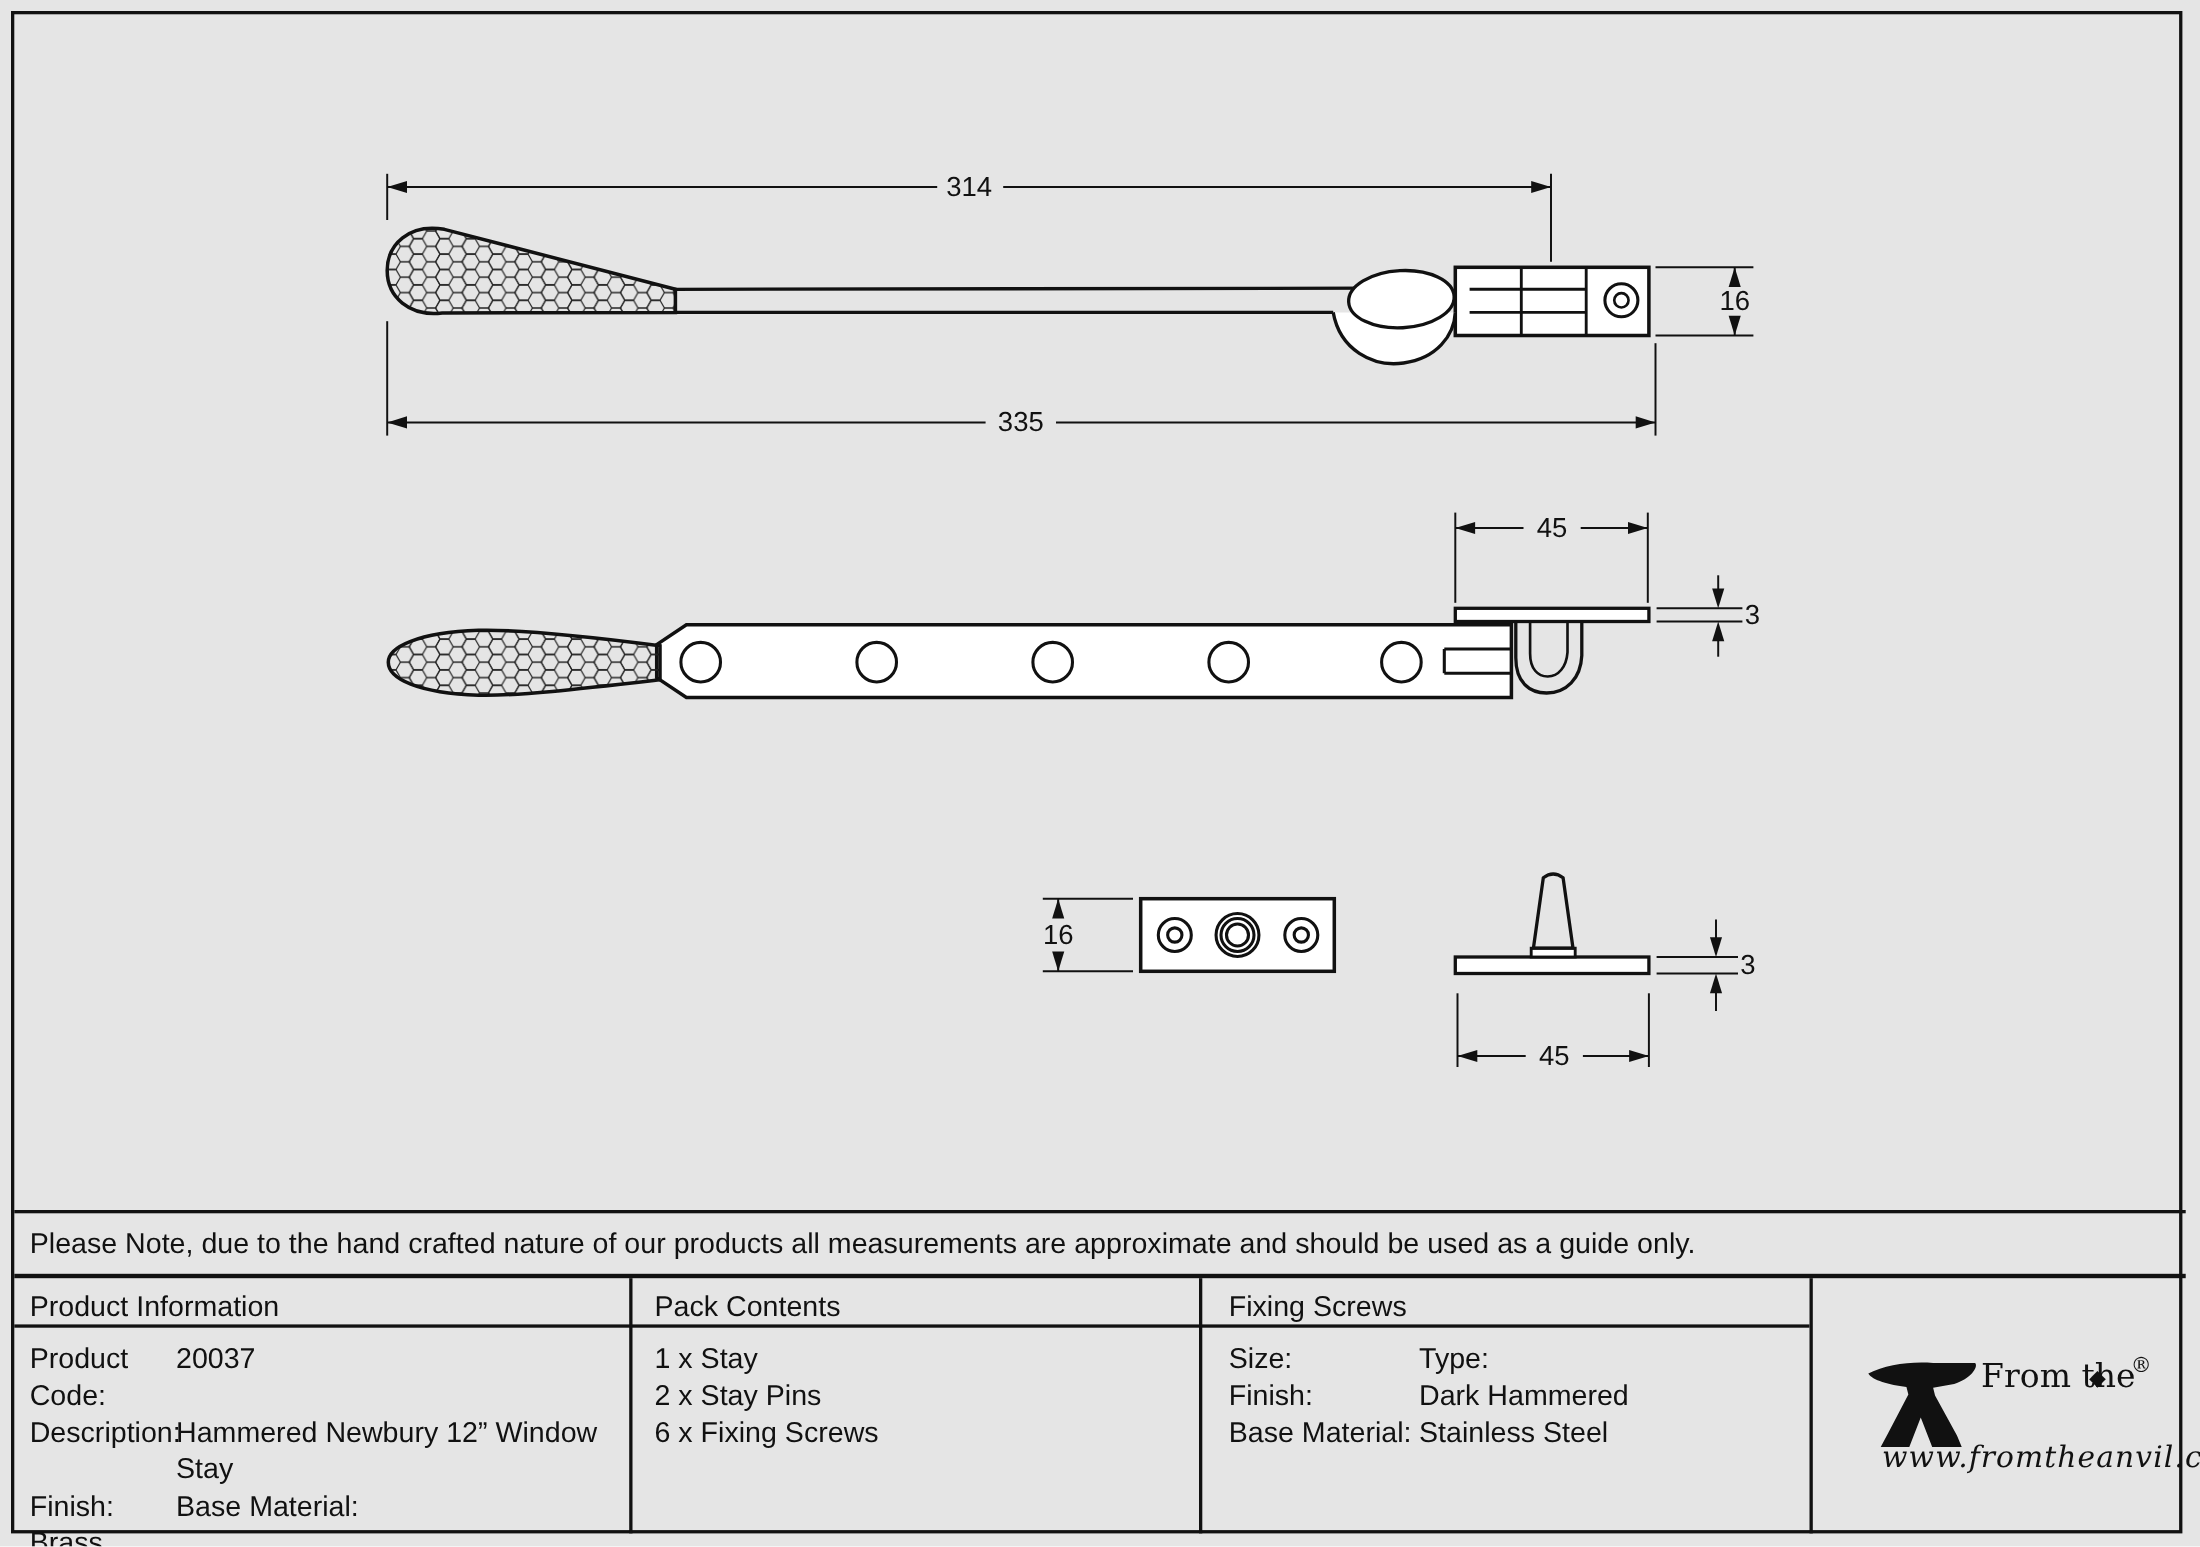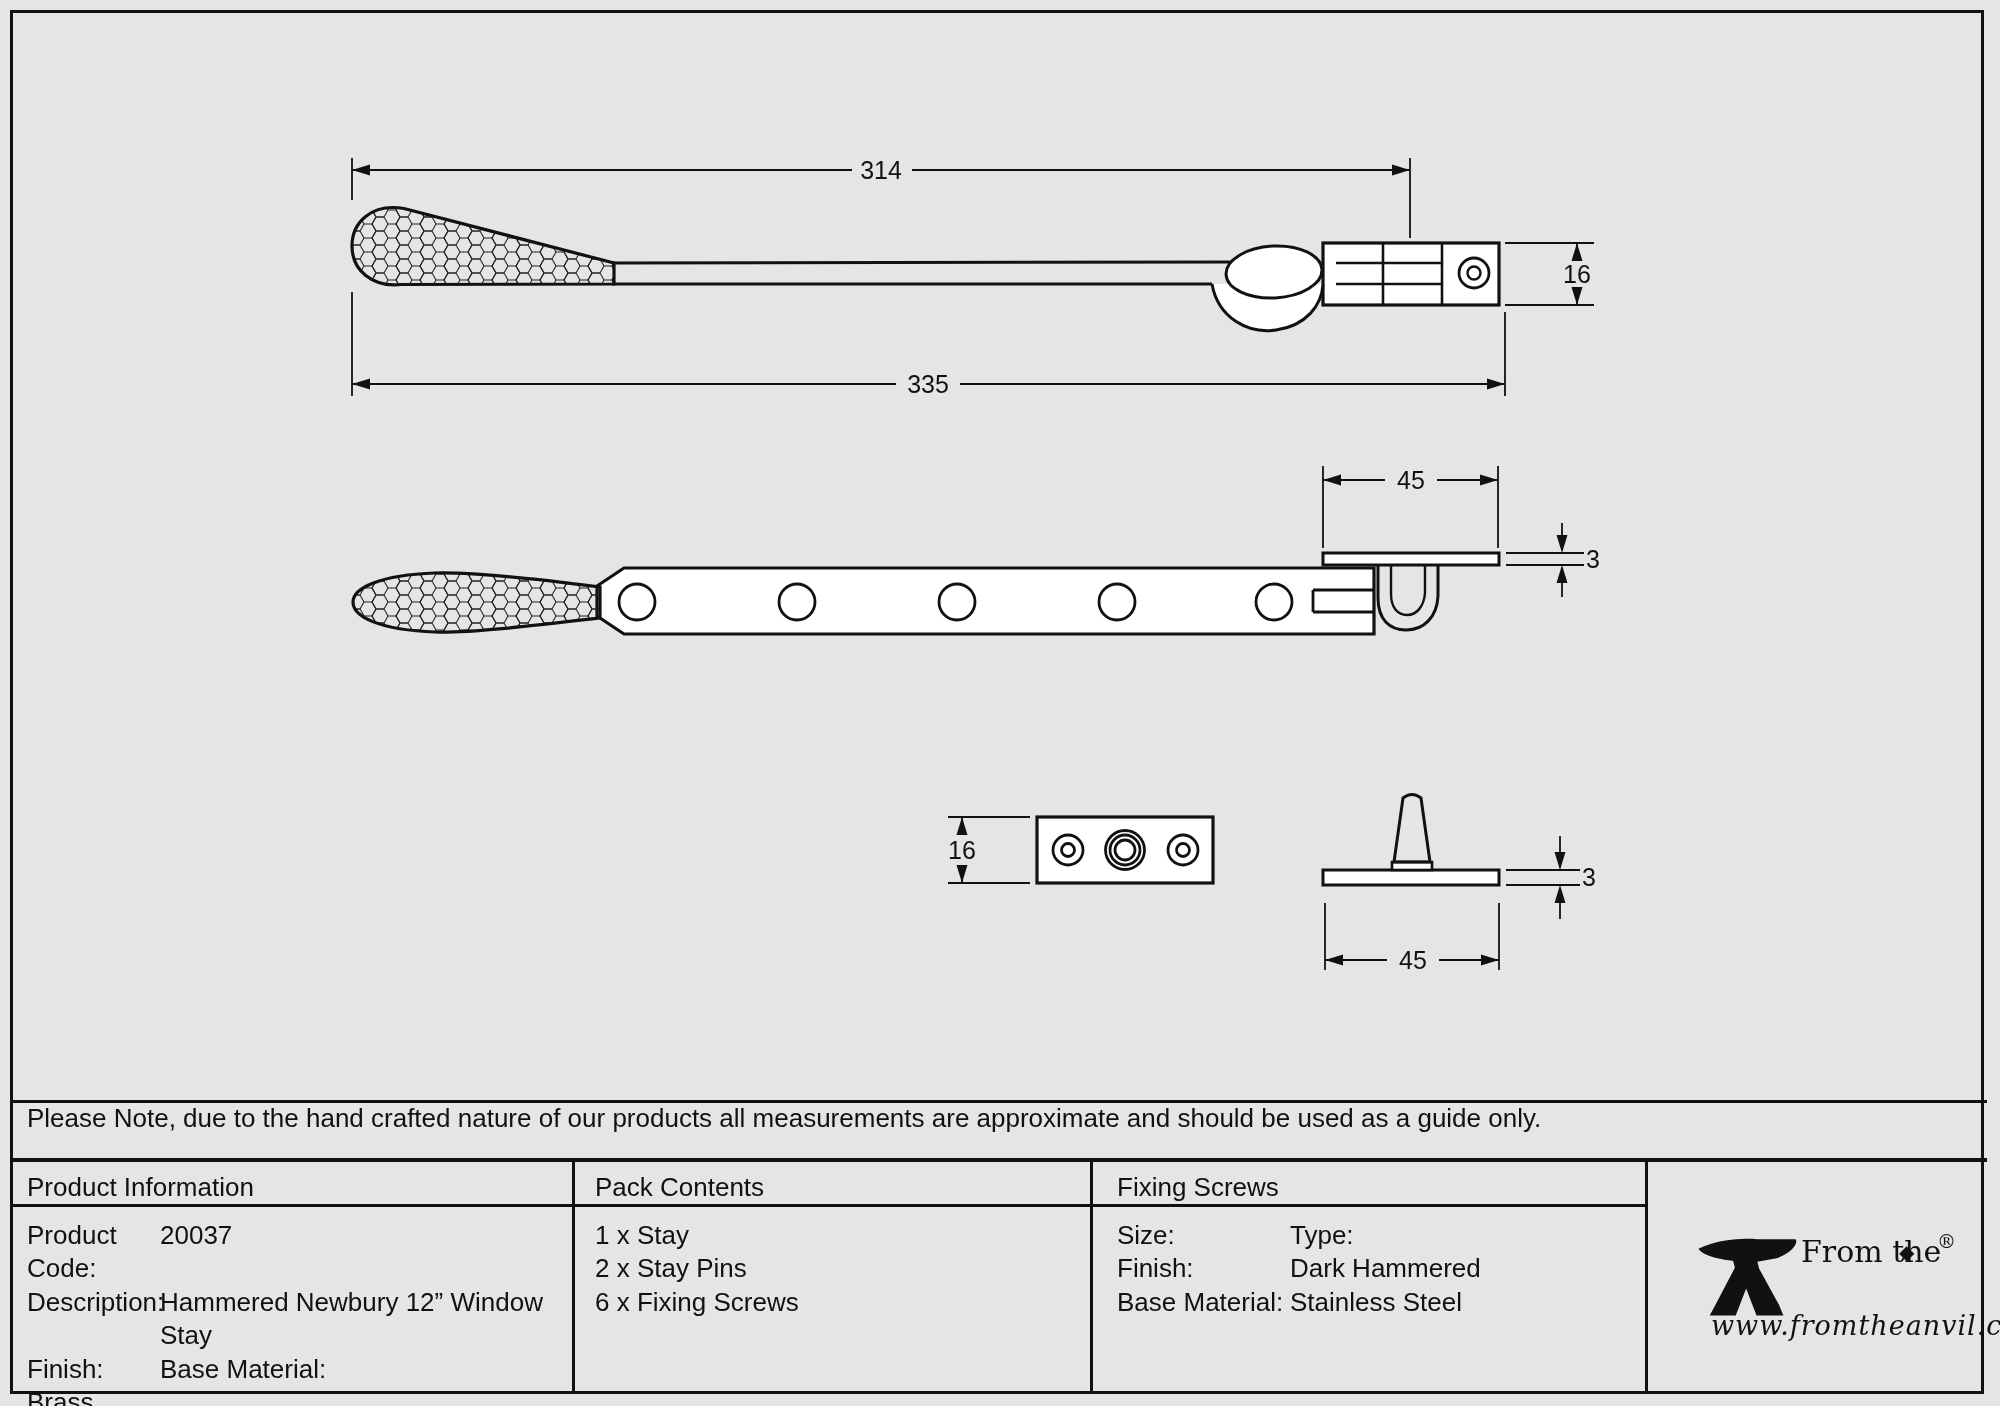--- a/index.html
+++ b/index.html
@@ -5,21 +5,21 @@
   html,body{margin:0;padding:0;background:#fff;}
   .sheet{position:relative;width:2000px;height:1406px;background:#e5e5e5;
          font-family:"Liberation Sans", sans-serif;color:#111;overflow:hidden;}
   .outer-border{position:absolute;left:10px;top:10px;width:1974px;height:1384px;
                 border:3px solid #111;box-sizing:border-box;}
   .hline,.vline{position:absolute;background:#111;}
   .drawing-svg{position:absolute;left:0;top:0;}
   
   .note-row{position:absolute;left:13px;top:1100px;width:1974px;height:62px;
             border-top:3px solid #111;border-bottom:4px solid #111;box-sizing:border-box;
-            display:flex;font-size:26px;}
+            display:flex;align-items:center;font-size:26px;}
   .note-row .txt{padding-left:14px;}
   
   .header-cell{position:absolute;top:1172px;font-size:26px;}
   
   .cell{position:absolute;top:1219px;font-size:26px;line-height:33.4px;}
   .grid-pi{display:grid;grid-template-columns:133px 392px;}
   .grid-fs{display:grid;grid-template-columns:173px 430px;}
   .logo{position:absolute;left:1695px;top:1228px;width:256px;height:112px;}
   .logo .anvil-svg{position:absolute;left:0;top:6px;}
   .logo .fromthe{position:absolute;left:106px;top:6px;font-family:"DejaVu Serif",serif;font-size:30px;}

